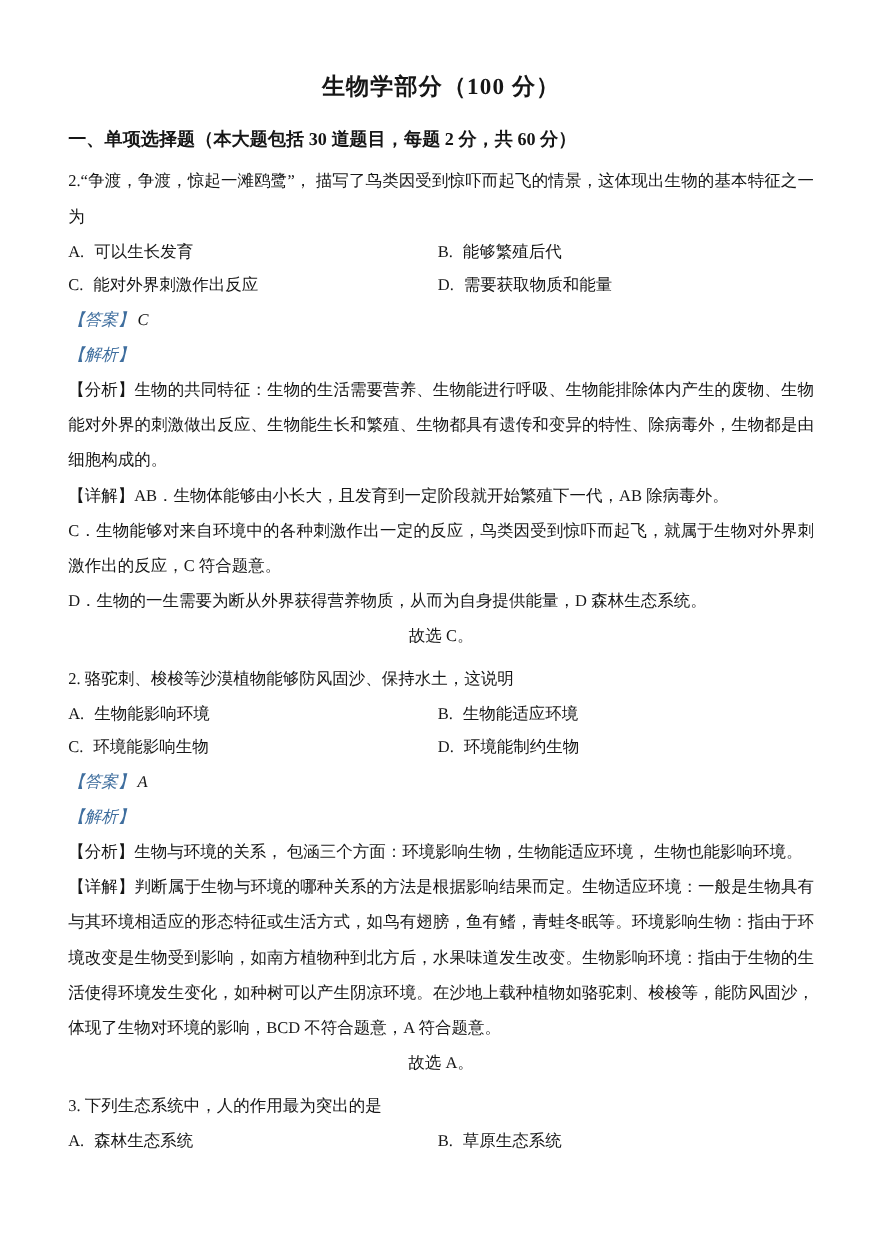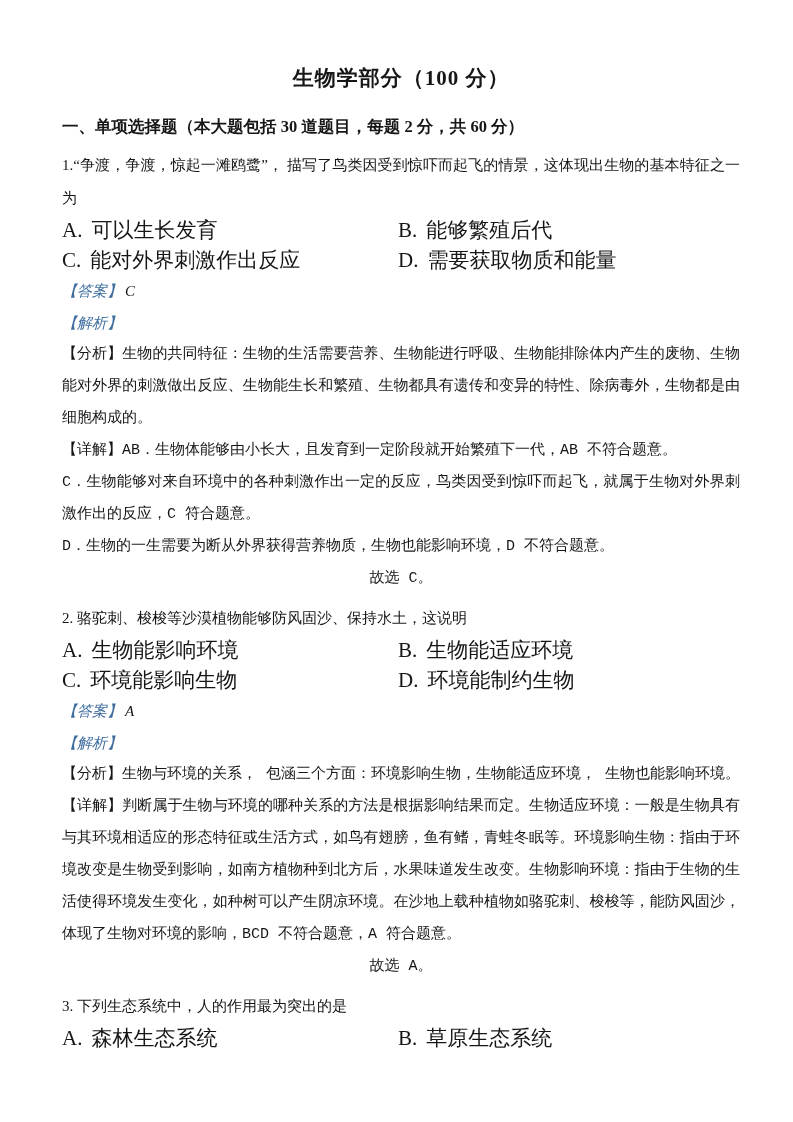--- a/index.html
+++ b/index.html
@@ -20,45 +20,44 @@
   .section-heading {
     font-size: 16.5px; font-weight: bold;
     margin: 20px 0 0 0; line-height: 30px;
   }
   .stem {
     font-size: 15px; line-height: 33px; margin: 7px 0 0 0;
     text-align: justify;
   }
   .options {
     display: grid; grid-template-columns: 336px 1fr;
-    font-size: 21px; margin: 0;
+    font-size: 15px; margin: 0;
   }
   .option { line-height: 30px; white-space: nowrap; }
   .opt-label { margin-right: 9px; }
   .marker-line { font-size: 15px; line-height: 32px; margin: 0; font-style: italic; }
   .blue { color: var(--marker-blue); }
   .answer-letter { margin-left: 3px; }
   .para {
     font-size: 15px; line-height: 32px; margin: 0;
     text-align: justify;
-    font-family: Liberation Mono, monospace;
   }
   .para.last { text-align: center; }
 </style>
 </head>
 <body>
 
 <div class="page">
 
   <h1 class="title">生物学部分（100 分）</h1>
 
   <h2 class="section-heading">一、单项选择题（本大题包括 30 道题目，每题 2 分，共 60 分）</h2>
 
   <section>
-    <p class="stem">1.“争渡，争渡，惊起一滩鸥鹭”， 描写了鸟类因受到惊吓而起飞的情景，这体现出生物的基本特征之一为</p>
+    <p class="stem">2.“争渡，争渡，惊起一滩鸥鹭”， 描写了鸟类因受到惊吓而起飞的情景，这体现出生物的基本特征之一为</p>
     <div class="options">
       <div class="option">
         <span class="opt-label">A.</span><span>可以生长发育</span>
       </div>
       <div class="option">
         <span class="opt-label">B.</span><span>能够繁殖后代</span>
       </div>
       <div class="option">
         <span class="opt-label">C.</span><span>能对外界刺激作出反应</span>
       </div>
@@ -66,23 +65,23 @@
         <span class="opt-label">D.</span><span>需要获取物质和能量</span>
       </div>
     </div>
     <p class="marker-line">
       <span class="blue">【答案】</span><span class="answer-letter">C</span>
     </p>
     <p class="marker-line">
       <span class="blue">【解析】</span>
     </p>
     <p class="para">【分析】生物的共同特征：生物的生活需要营养、生物能进行呼吸、生物能排除体内产生的废物、生物能对外界的刺激做出反应、生物能生长和繁殖、生物都具有遗传和变异的特性、除病毒外，生物都是由细胞构成的。</p>
-    <p class="para">【详解】AB．生物体能够由小长大，且发育到一定阶段就开始繁殖下一代，AB 不符合题意。</p>
+    <p class="para">【详解】AB．生物体能够由小长大，且发育到一定阶段就开始繁殖下一代，AB 除病毒外。</p>
     <p class="para">C．生物能够对来自环境中的各种刺激作出一定的反应，鸟类因受到惊吓而起飞，就属于生物对外界刺激作出的反应，C 符合题意。</p>
-    <p class="para">D．生物的一生需要为断从外界获得营养物质，生物也能影响环境，D 不符合题意。</p>
+    <p class="para">D．生物的一生需要为断从外界获得营养物质，从而为自身提供能量，D 森林生态系统。</p>
     <p class="para last">故选 C。</p>
   </section>
 
   <section>
     <p class="stem">2. 骆驼刺、梭梭等沙漠植物能够防风固沙、保持水土，这说明</p>
     <div class="options">
       <div class="option">
         <span class="opt-label">A.</span><span>生物能影响环境</span>
       </div>
       <div class="option">

